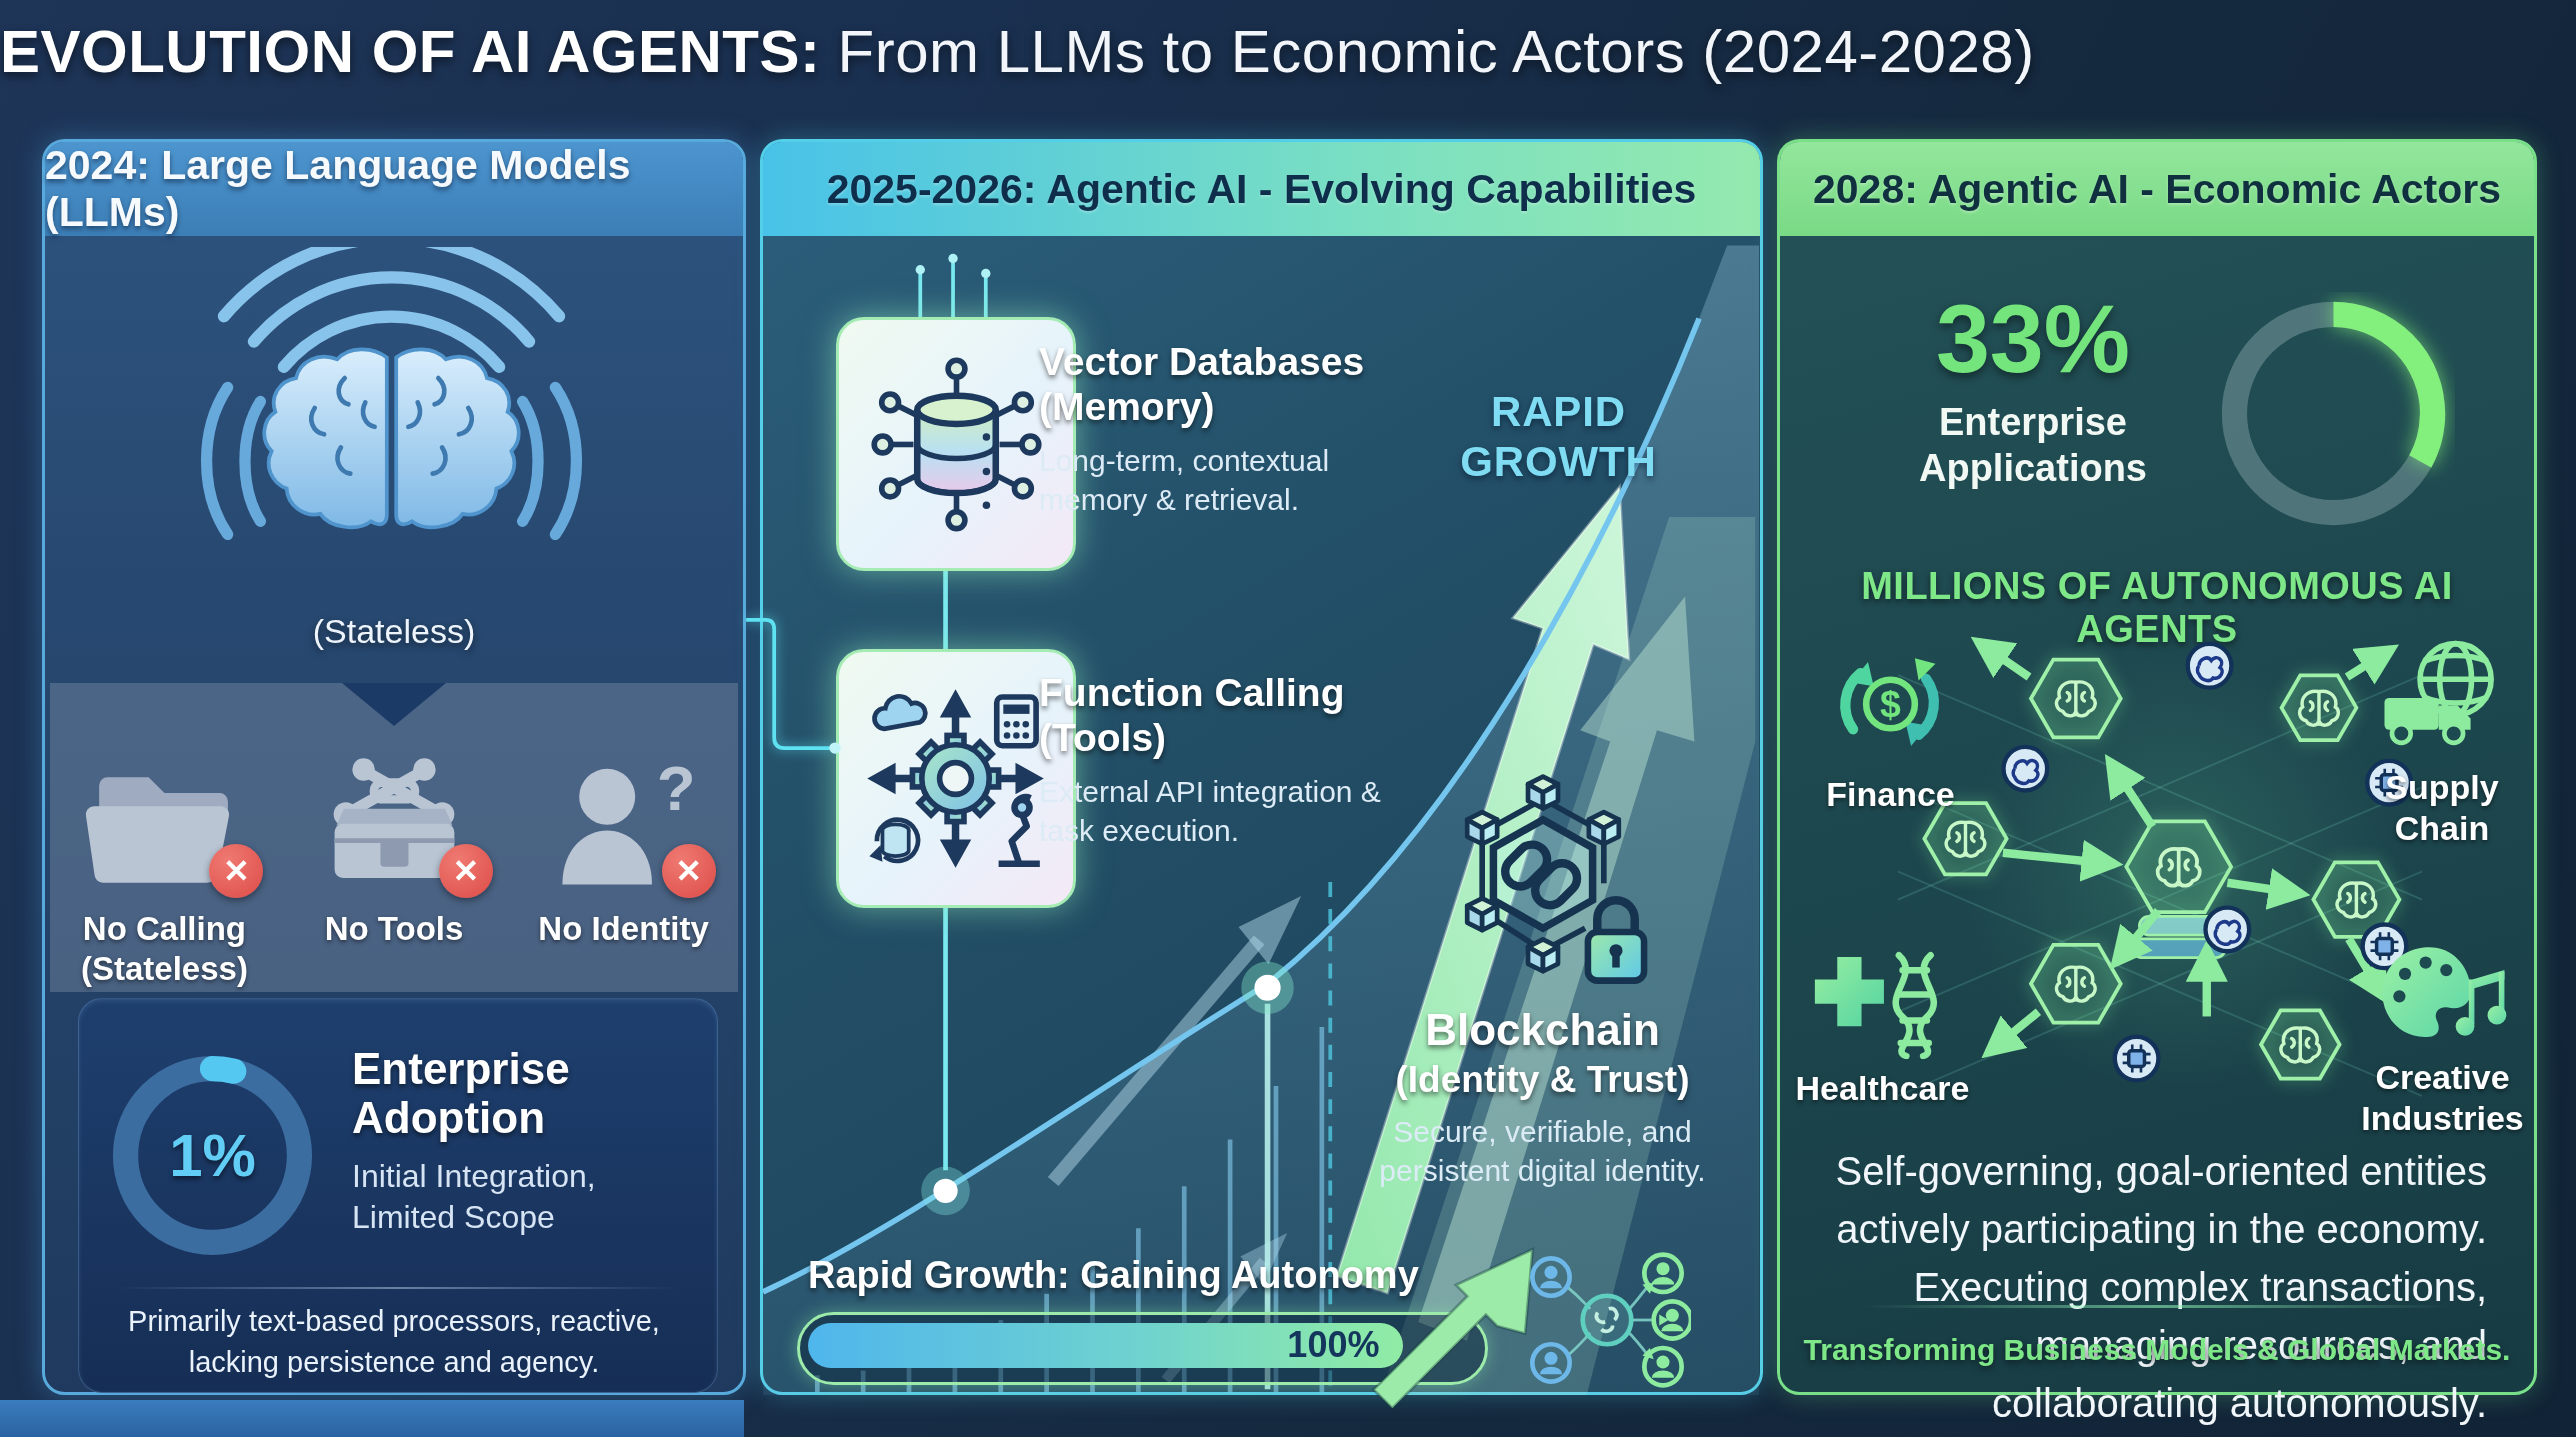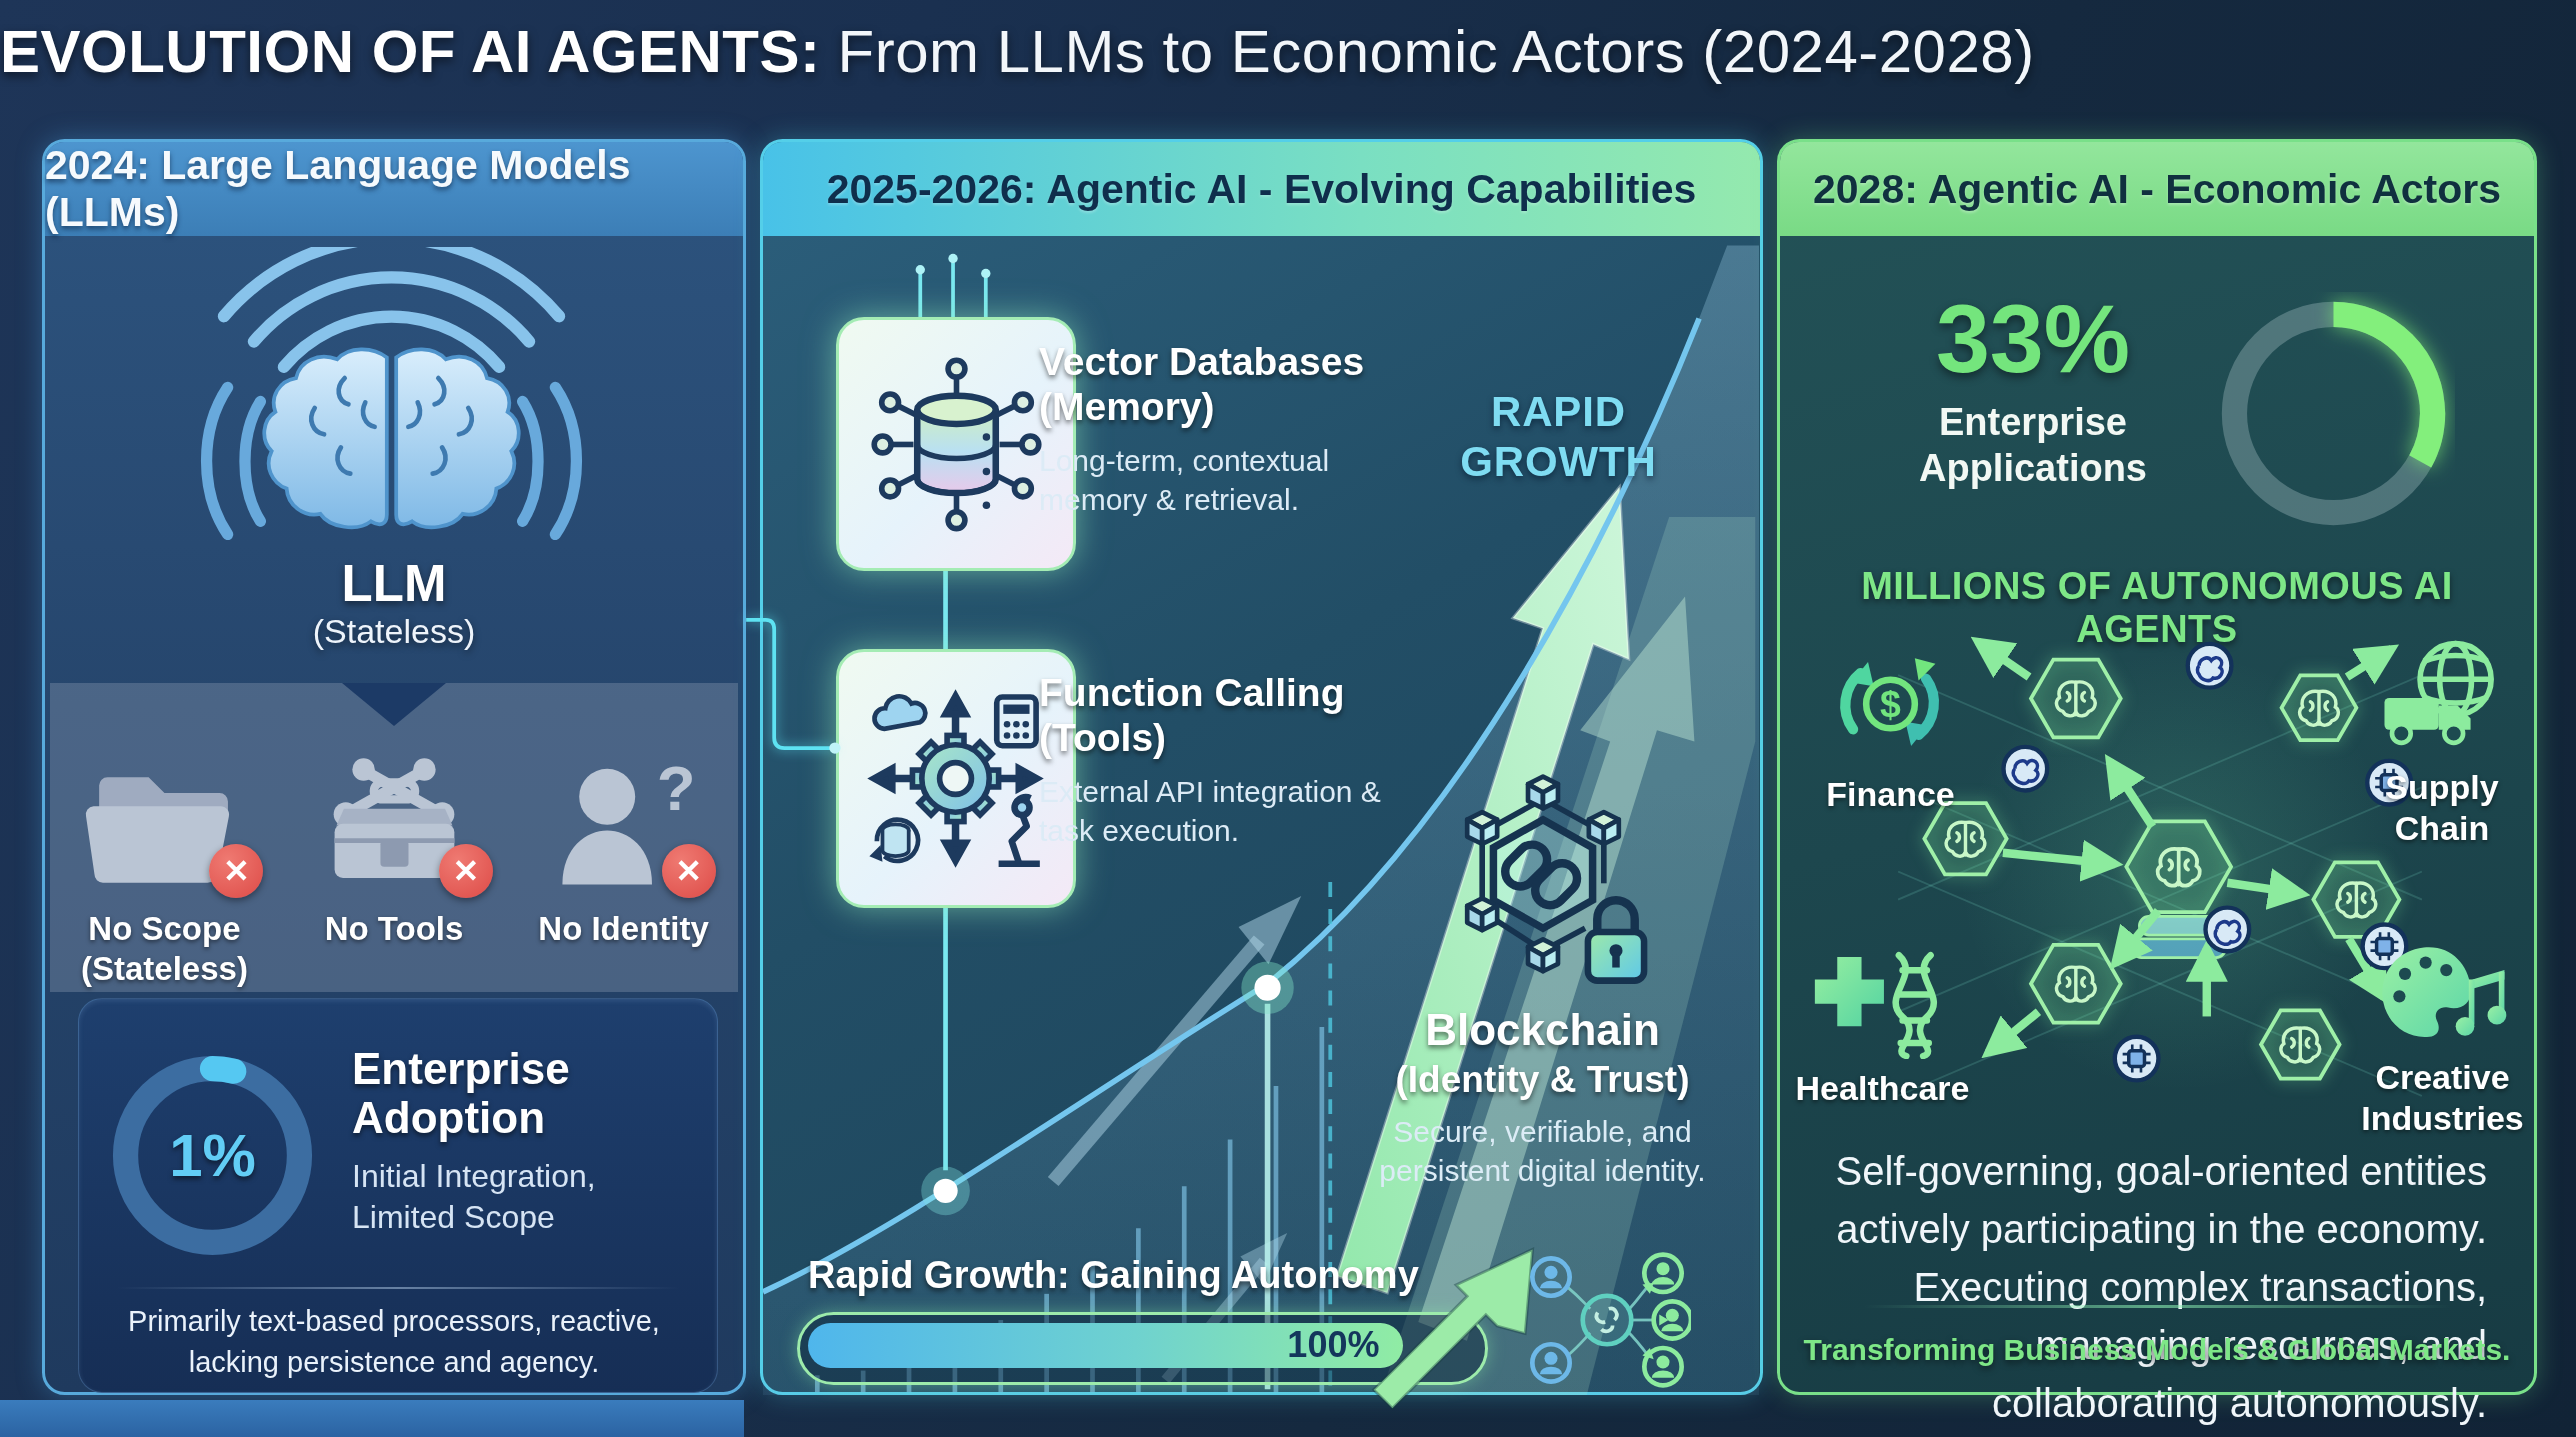--- a/index.html
+++ b/index.html
@@ -105,37 +105,36 @@
           <path d="M206,214 C198,226 204,240 216,242"></path>
           <path d="M232,166 C226,178 232,190 242,192"></path>
           <path d="M310,140 C320,150 318,164 306,168"></path>
           <path d="M342,172 C350,184 344,198 332,200"></path>
           <path d="M314,214 C322,226 316,240 304,242"></path>
           <path d="M288,166 C294,178 288,190 278,192"></path>
         </g>
       </g>
     </svg>
 
-    <div class="llm-label" style="top:412px;font-size:51px;font-weight:800;">LLM</div>
     <div class="llm-label" style="top:470px;font-size:34px;font-weight:400;color:#eef4fb;">(Stateless)</div>
 
     <div class="limit-section">
       <div class="limit-chevron"></div>
       <div class="limit-row">
 
         <div class="limit-item">
           <div class="limit-icon-wrap">
             <svg width="164" height="140" viewBox="0 0 175 150">
               <path d="M18,36 a9,9 0 0 1 9,-9 h44 l17,17 h59 a9,9 0 0 1 9,9 v12 h-138 z" fill="#9fabc0"></path>
               <path d="M12,58 h136 a9,9 0 0 1 9,11 l-12,62 a11,11 0 0 1 -11,9 h-112 a9,9 0 0 1 -9,-9 l-9,-62 a9,9 0 0 1 8,-11 z" fill="#bac5d4"></path>
             </svg>
             <div class="x-badge">✕</div>
           </div>
           <div class="limit-label">
-            <div>No Scope</div>
+            <div>No Calling</div>
             <div>(Stateless)</div>
           </div>
         </div>
 
         <div class="limit-item">
           <div class="limit-icon-wrap">
             <svg width="164" height="145" viewBox="0 0 175 155">
               <g stroke="#bac5d4" stroke-width="12" stroke-linecap="round" fill="none">
                 <path d="M40,70 L118,26"></path>
                   <path d="M135,70 L57,26"></path>

